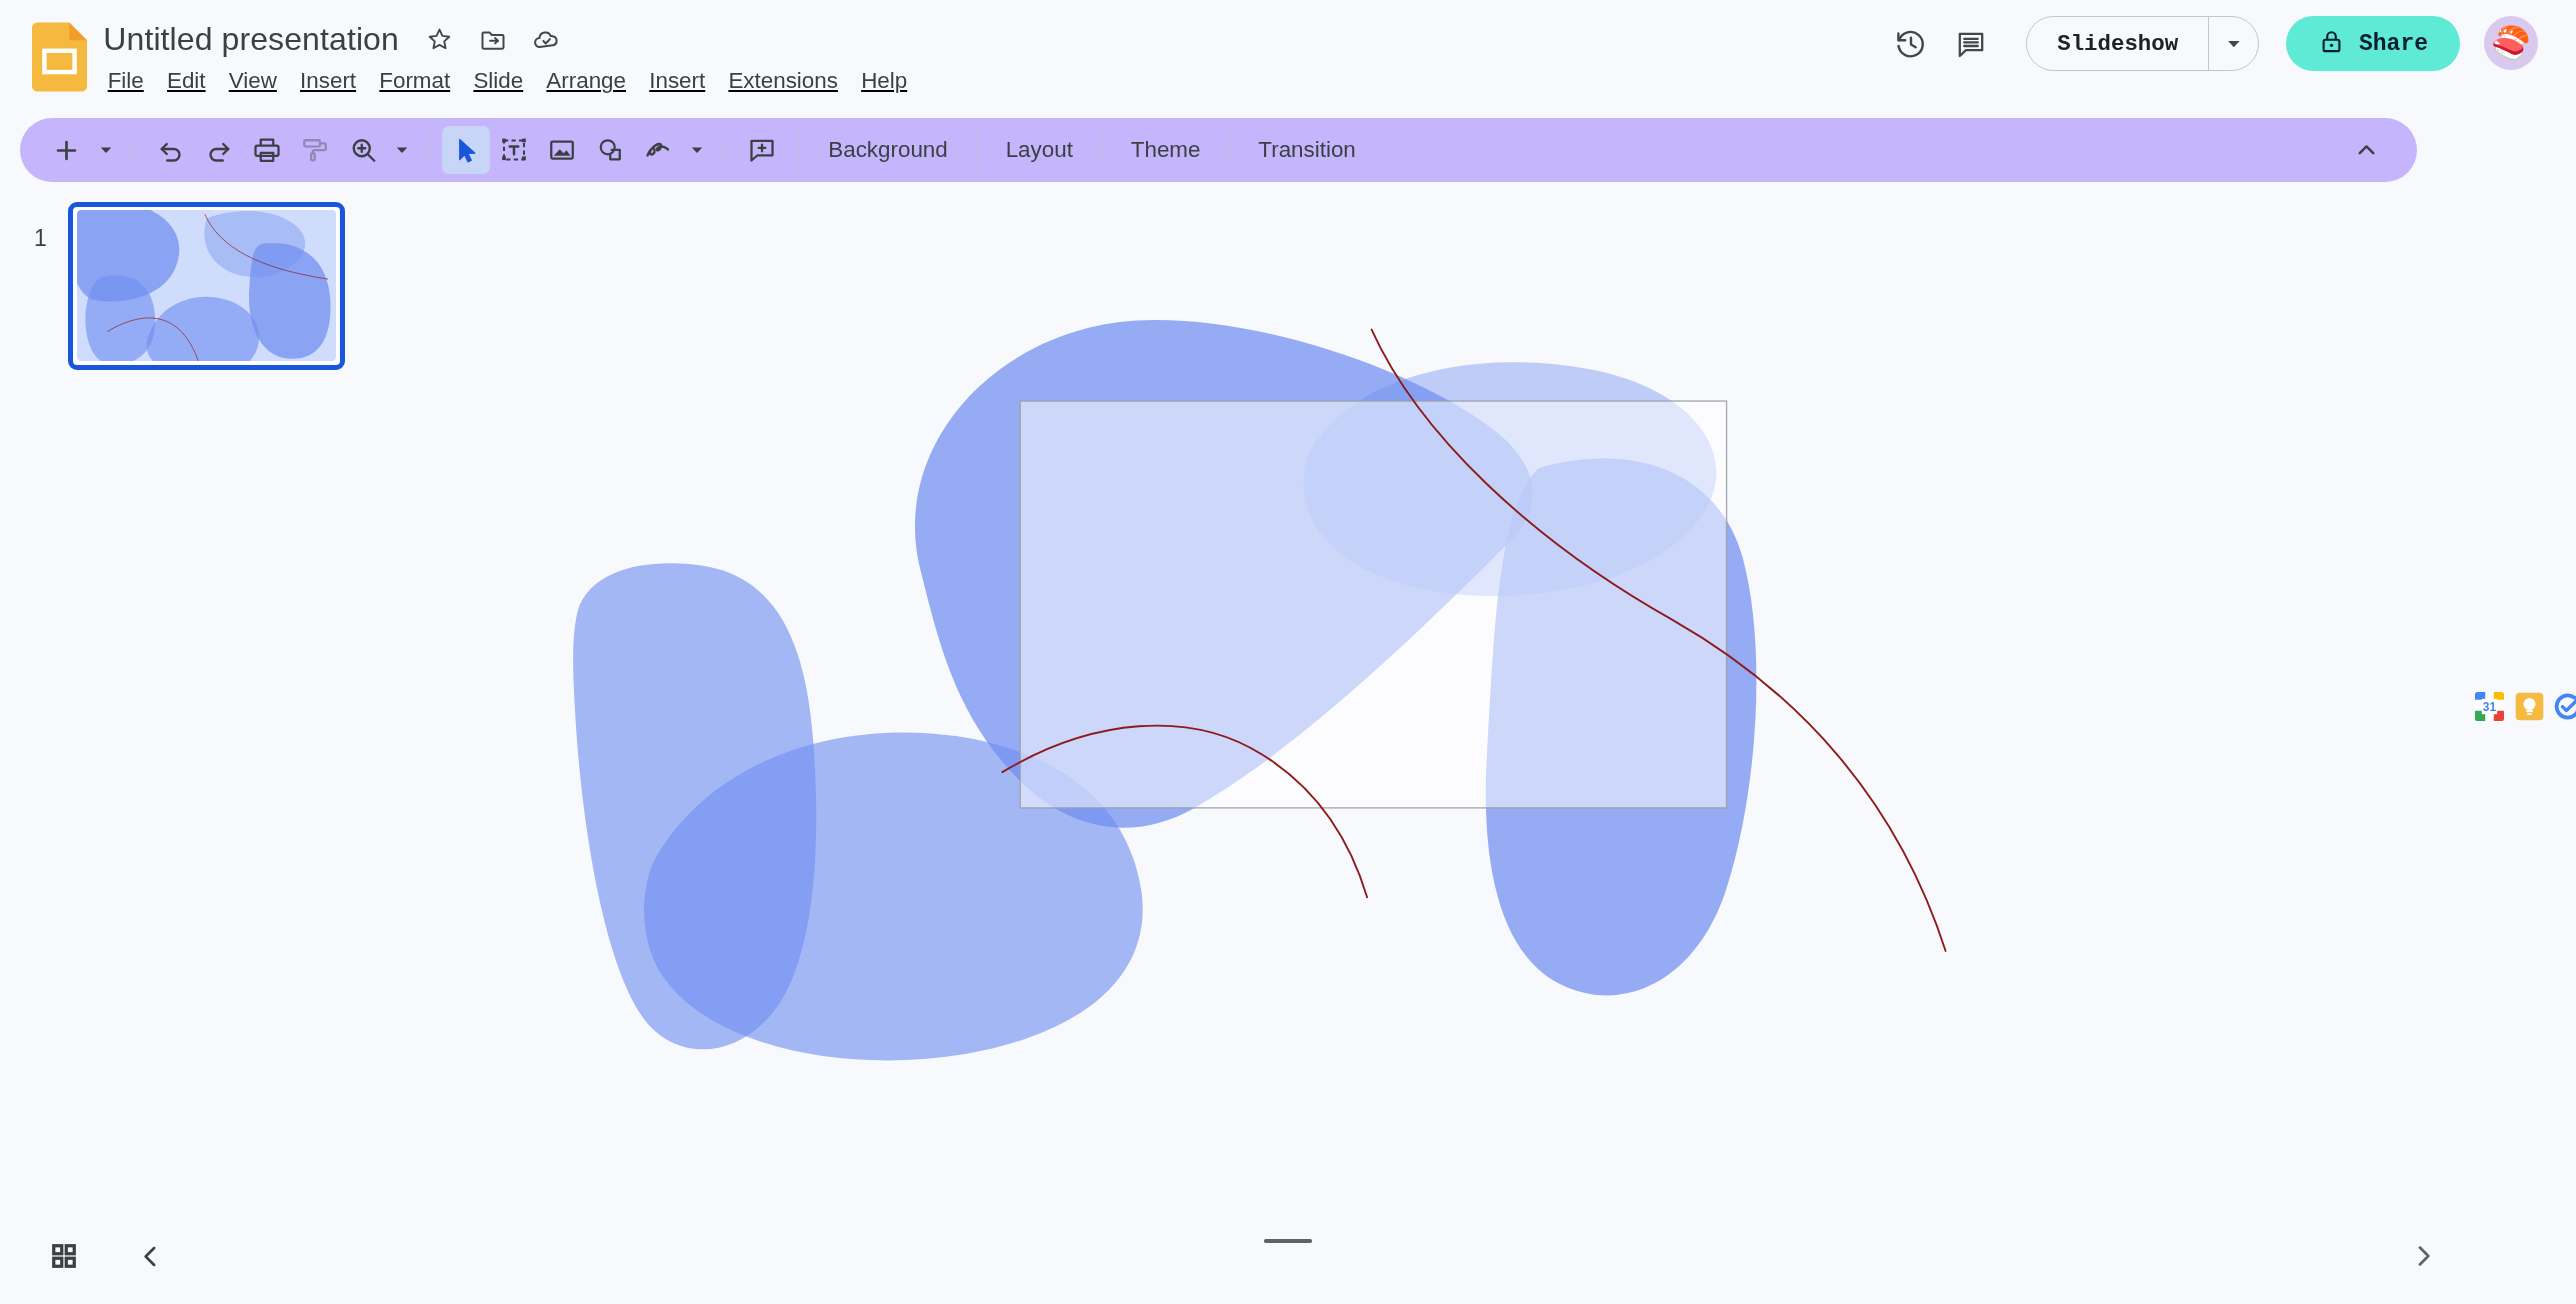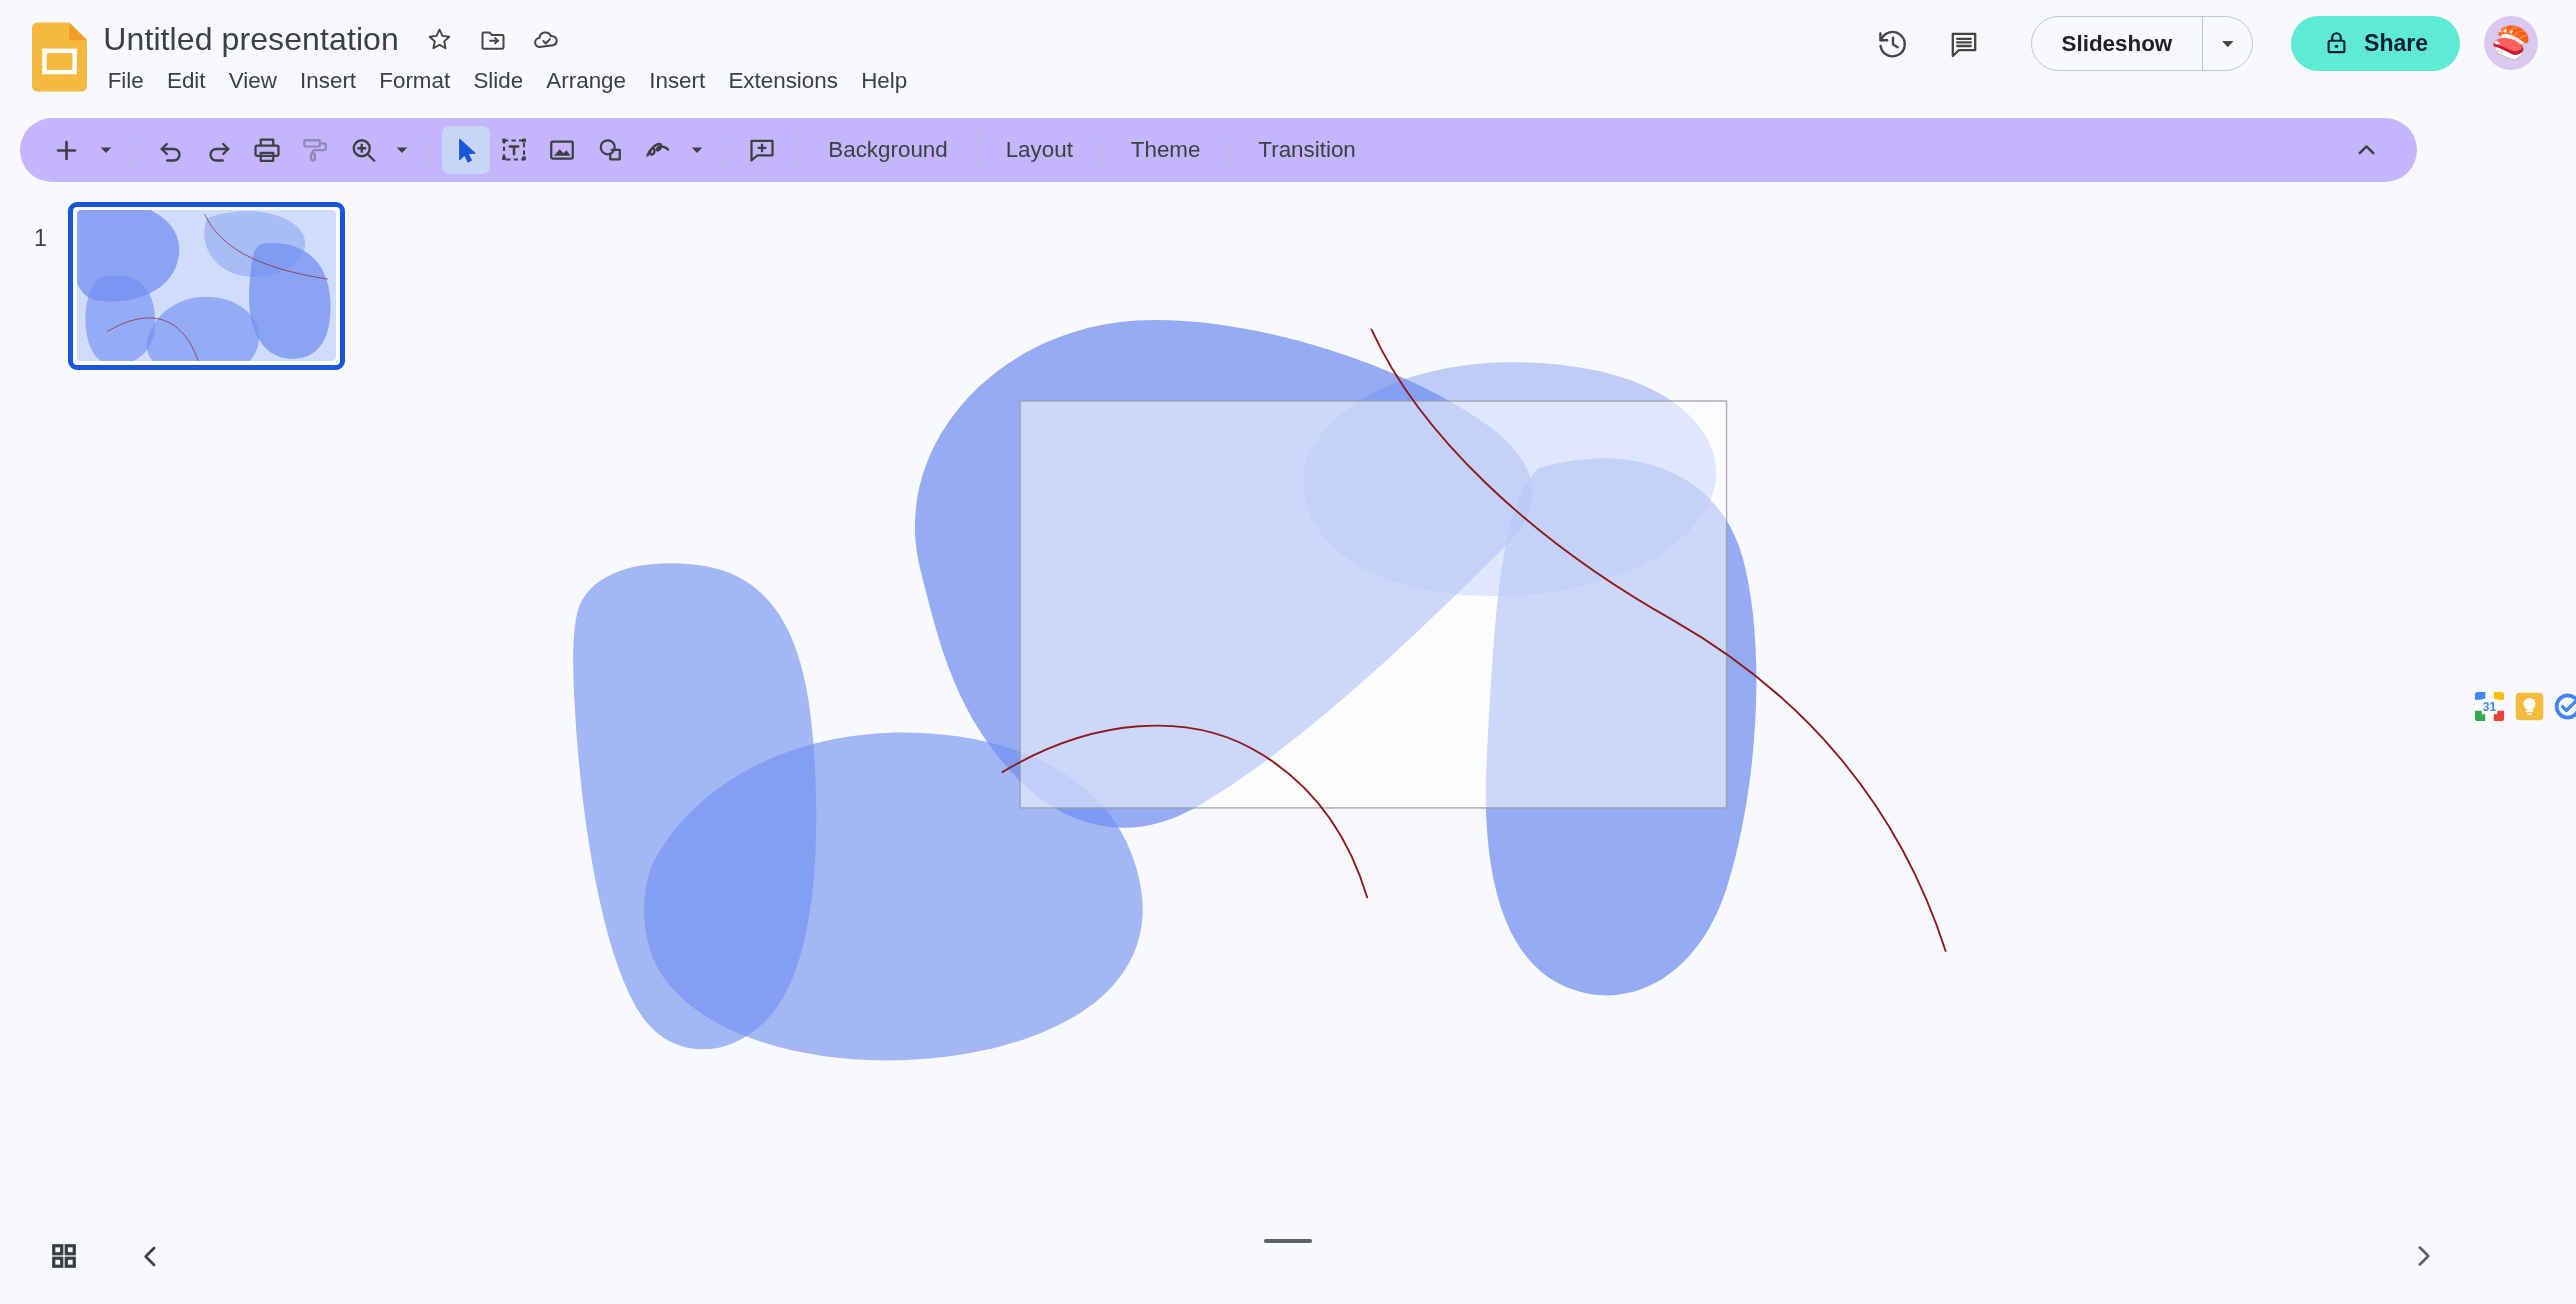--- a/index.html
+++ b/index.html
@@ -48,38 +48,40 @@
     margin-left: 14.3px;
     display: flex; align-items: center; justify-content: center;
     cursor: pointer;
   }
   .menu-row {
     display: flex;
     align-items: center;
     gap: 0;
     margin-top: 1.8px;
     margin-left: -5.4px;
+    text-decoration: underline;
   }
   .menu-item {
     font-size: 22.4px;
     color: #3c4043;
     padding: 3.6px 11.6px;
     border-radius: 5.4px;
     cursor: pointer;
     white-space: nowrap;
   }
 
   .topbar-right {
     position: absolute;
     right: 116px;
     top: 10.7px;
     display: flex;
     align-items: center;
-    gap: 16px;
+    gap: 5px;
     height: 66px;
+    font-family: Liberation Mono, monospace;
   }
   .icon-btn {
     width: 55px; height: 55px;
     border-radius: 50%;
     display: flex; align-items: center; justify-content: center;
     cursor: pointer;
   }
   .slideshow-group {
     display: flex; align-items: stretch;
     height: 55px;

